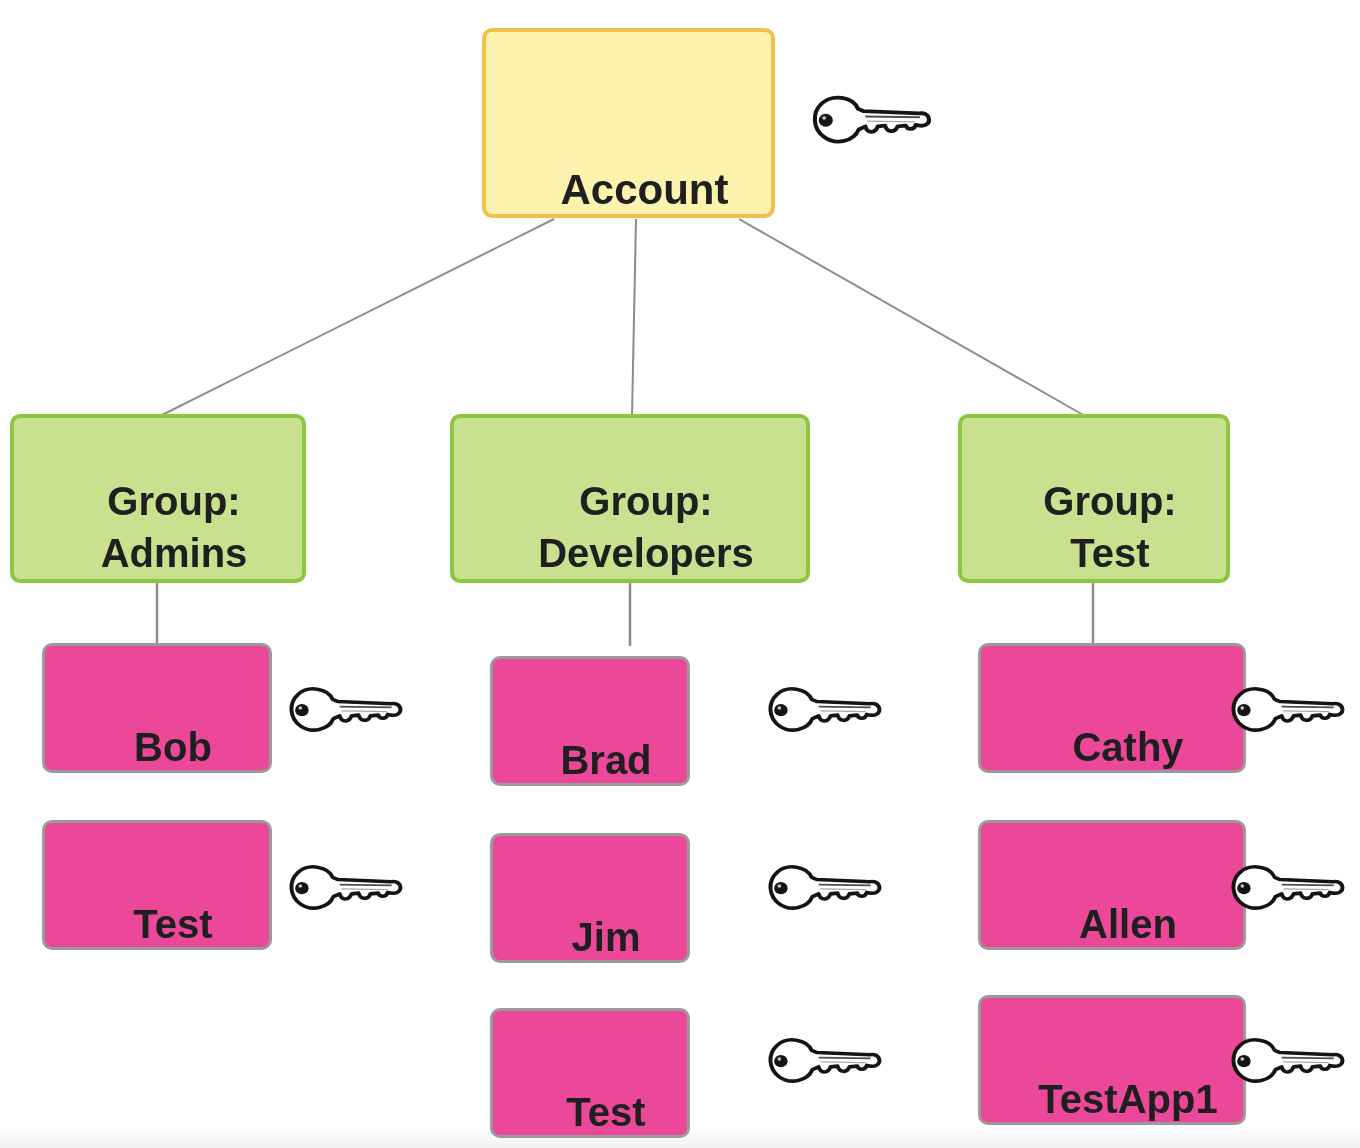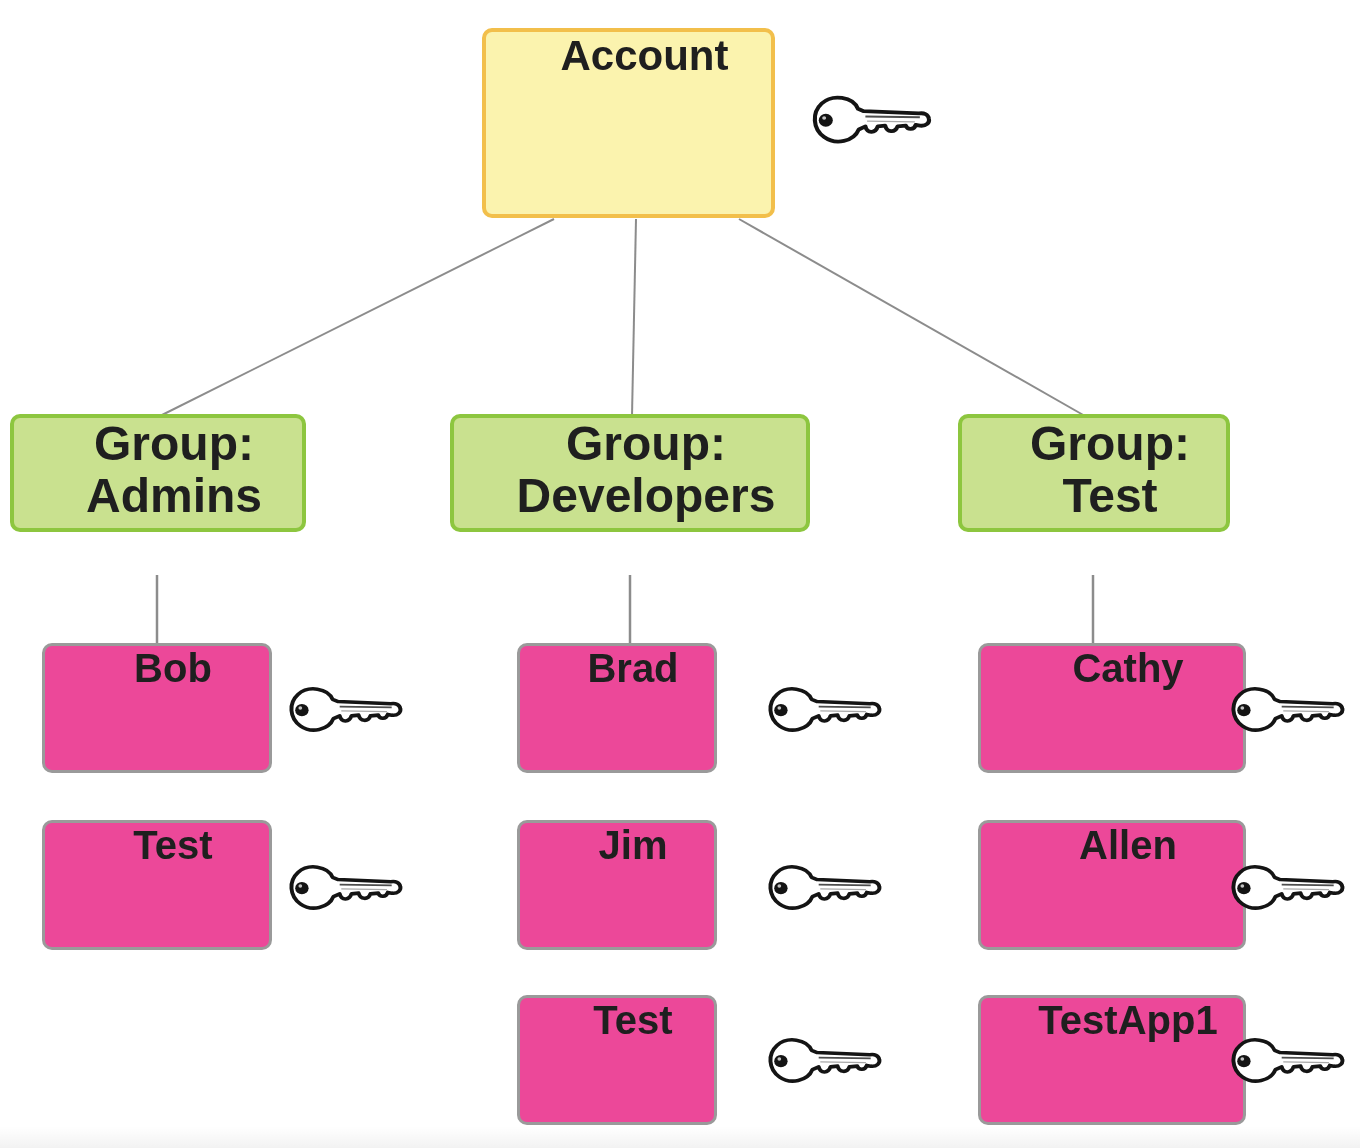--- a/index.html
+++ b/index.html
@@ -15,55 +15,55 @@
   svg.connectors {
     position: absolute;
     left: 0; top: 0;
     width: 1360px; height: 1148px;
     z-index: 0;
   }
   .node {
     position: absolute;
     z-index: 1;
     display: flex;
-    align-items: flex-start;
+    align-items: flex-end;
     justify-content: center;
     text-align: center;
     font-weight: 700;
     box-sizing: border-box;
     padding-left: 32px;
   }
   .node .lbl { white-space: pre-line; }
   .account-node {
     left: 482px; top: 28px; width: 293px; height: 190px;
     background: var(--account-fill, #FBF3AE);
     border: 4px solid var(--account-border, #F2BF4B);
     border-radius: 10px;
     font-size: 42px;
   }
   .group-node {
-    top: 414px; height: 118px;
+    top: 414px; height: 169px;
     background: var(--group-fill, #C9E18F);
     border: 4px solid var(--group-border, #8DC63F);
     border-radius: 10px;
-    font-size: 48px;
+    font-size: 40px;
     line-height: 52px;
   }
   .group-admins     { left: 10px;  width: 296px; }
   .group-developers { left: 450px; width: 360px; }
   .group-test       { left: 958px; width: 272px; }
   .user-node {
     background: #ec4899;
     border: 3px solid var(--user-border, #9A9A9A);
     border-radius: 10px;
     font-size: 40px;
     height: 130px;
   }
   .col0 { left: 42px;  width: 230px; }
-  .col1 { left: 517px; width: 200px; }
+  .col1 { left: 490px; width: 200px; margin-top: 13px; }
   .col2 { left: 978px; width: 268px; }
   .row0 { top: 643px; }
   .row1 { top: 820px; }
   .row2 { top: 995px; }
   svg.key { position: absolute; z-index: 1; overflow: visible; }
   .bottom-fade {
     position: absolute;
     left: 0; bottom: 0;
     width: 100%; height: 22px;
     background: linear-gradient(to bottom, rgba(0,0,0,0), rgba(0,0,0,0.05));

